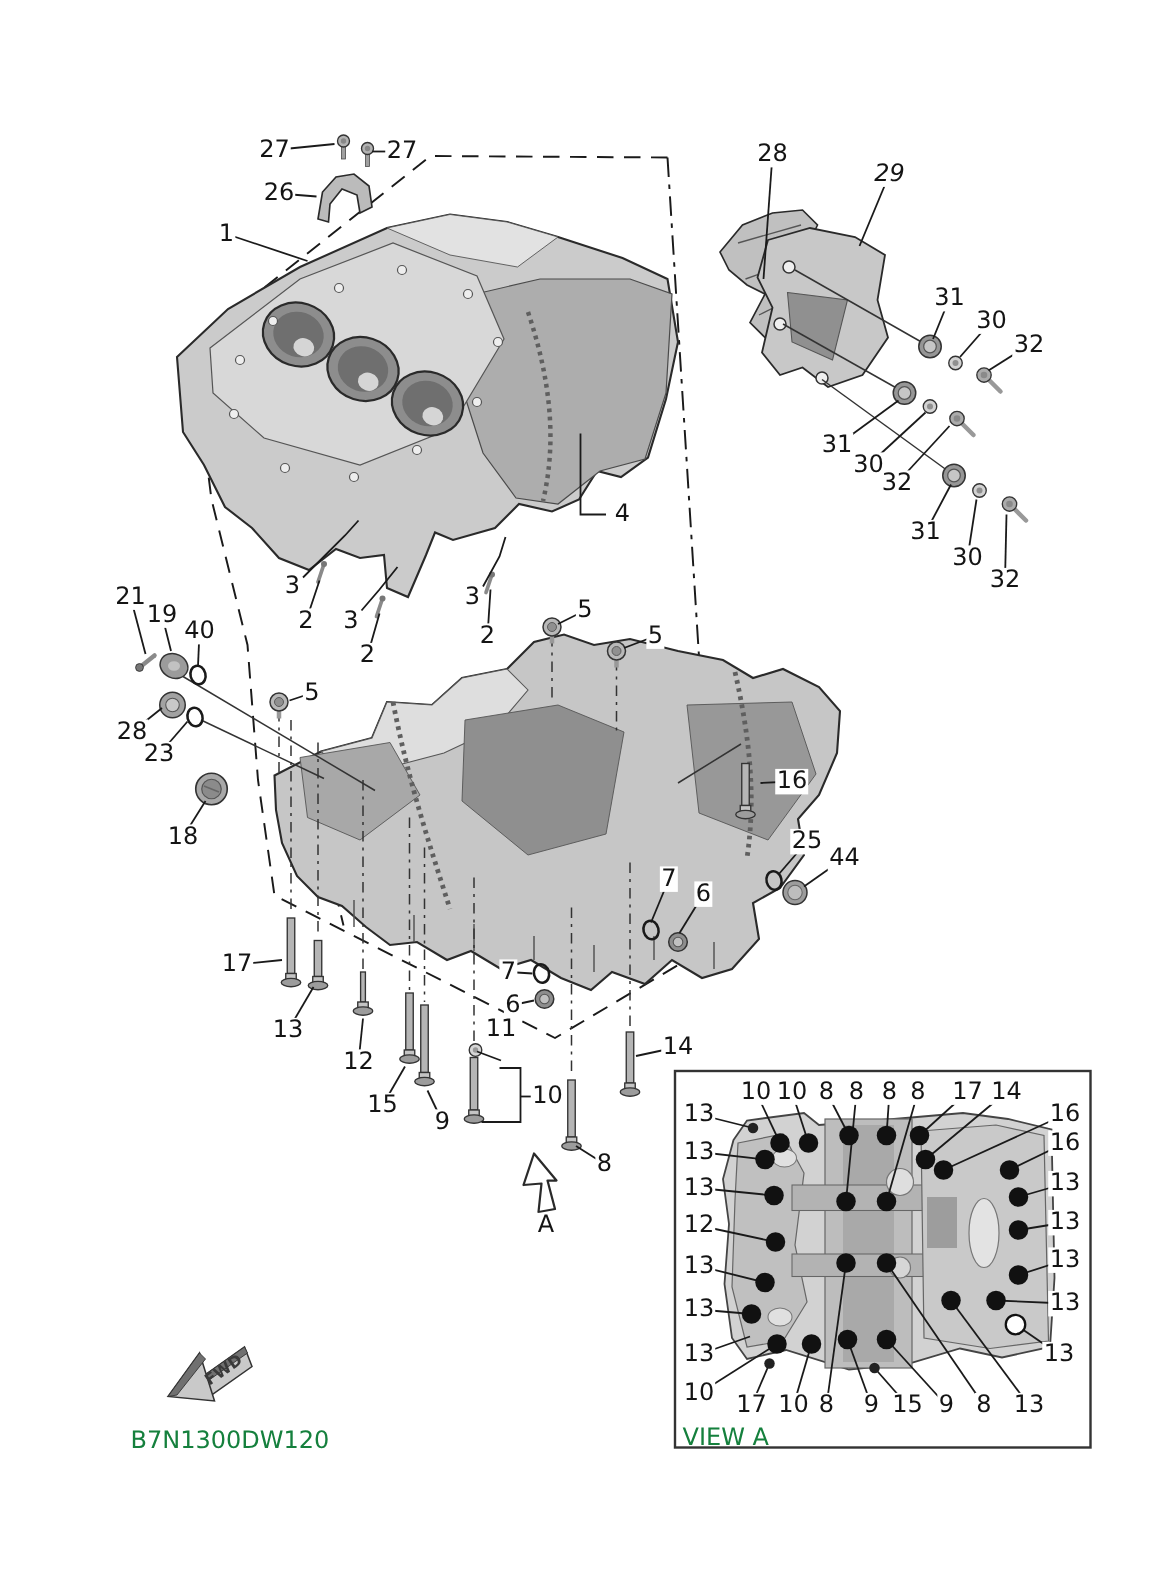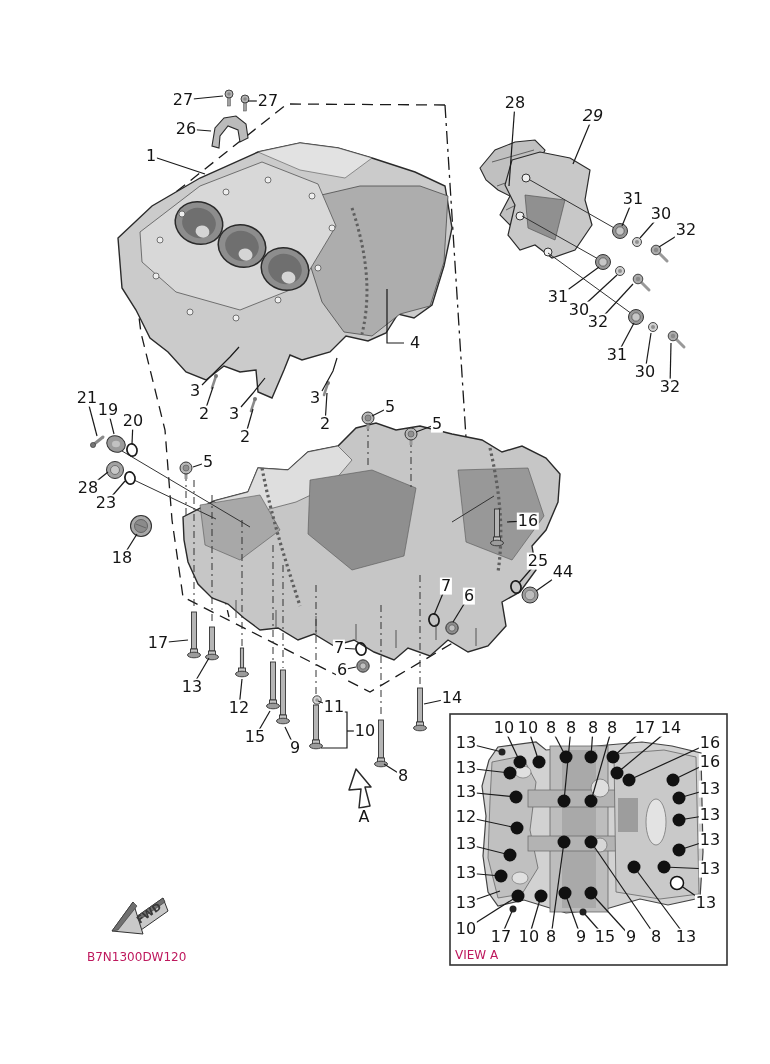--- a/index.html
+++ b/index.html
@@ -1,21 +1,21 @@
 <!DOCTYPE html>
 <html><head>
 <meta charset="utf-8">
 <style>
   html,body{margin:0;padding:0;background:#fff;}
   #stage{position:relative;width:770px;height:1064px;background:#fff;overflow:hidden;
          font-family:"DejaVu Sans",sans-serif;}
   #art{position:absolute;left:0;top:0;}
   .co{position:absolute;transform:translate(-50%,-50%);font-size:16px;line-height:1.05;
       color:#141414;background:#fff;padding:0 1px;white-space:nowrap;}
-  .tag{position:absolute;font-size:12px;color:#be185d;white-space:nowrap;}
+  .tag{position:absolute;font-size:16px;color:#15803d;white-space:nowrap;}
 </style>
 </head>
 <body>
 
 <div id="stage">
   <svg id="art" width="770" height="1064" viewBox="0 0 770 1064">
 
     <g id="bounds">
         <polyline points="445,105 287,104 128,230 141,333 165,430 172,520 183,597 370,692 478,628" fill="none" stroke="#1a1a1a" stroke-width="1.3" stroke-dasharray="11 7"></polyline>
         <polyline points="445,105 478,628" fill="none" stroke="#1a1a1a" stroke-width="1.3" stroke-dasharray="13 5 3 5"></polyline>
@@ -449,30 +449,30 @@
       <div class="co" style="left: 204px; top: 414px;">2</div>
       <div class="co" style="left: 234px; top: 414px;">3</div>
       <div class="co" style="left: 245px; top: 437px;">2</div>
       <div class="co" style="left: 315px; top: 398px;">3</div>
       <div class="co" style="left: 325px; top: 424px;">2</div>
       <div class="co" style="left: 390px; top: 407px;">5</div>
       <div class="co" style="left: 437px; top: 424px;">5</div>
       <div class="co" style="left: 208px; top: 462px;">5</div>
       <div class="co" style="left: 87px; top: 398px;">21</div>
       <div class="co" style="left: 108px; top: 410px;">19</div>
-      <div class="co" style="left: 133px; top: 421px;">20</div>
+      <div class="co" style="left: 133px; top: 421px;">40</div>
       <div class="co" style="left: 88px; top: 488px;">28</div>
       <div class="co" style="left: 106px; top: 503px;">23</div>
       <div class="co" style="left: 122px; top: 558px;">18</div>
       <div class="co" style="left: 158px; top: 643px;">17</div>
       <div class="co" style="left: 192px; top: 687px;">13</div>
       <div class="co" style="left: 239px; top: 708px;">12</div>
       <div class="co" style="left: 255px; top: 737px;">15</div>
       <div class="co" style="left: 295px; top: 748px;">9</div>
-      <div class="co" style="left: 334px; top: 707px;">11</div>
+      <div class="co" style="left: 334px; top: 686px;">11</div>
       <div class="co" style="left: 365px; top: 731px;">10</div>
       <div class="co" style="left: 403px; top: 776px;">8</div>
       <div class="co" style="left: 452px; top: 698px;">14</div>
       <div class="co" style="left: 339px; top: 648px;">7</div>
       <div class="co" style="left: 342px; top: 670px;">6</div>
       <div class="co" style="left: 446px; top: 586px;">7</div>
       <div class="co" style="left: 469px; top: 596px;">6</div>
       <div class="co" style="left: 528px; top: 521px;">16</div>
       <div class="co" style="left: 538px; top: 561px;">25</div>
       <div class="co" style="left: 563px; top: 572px;">44</div>

